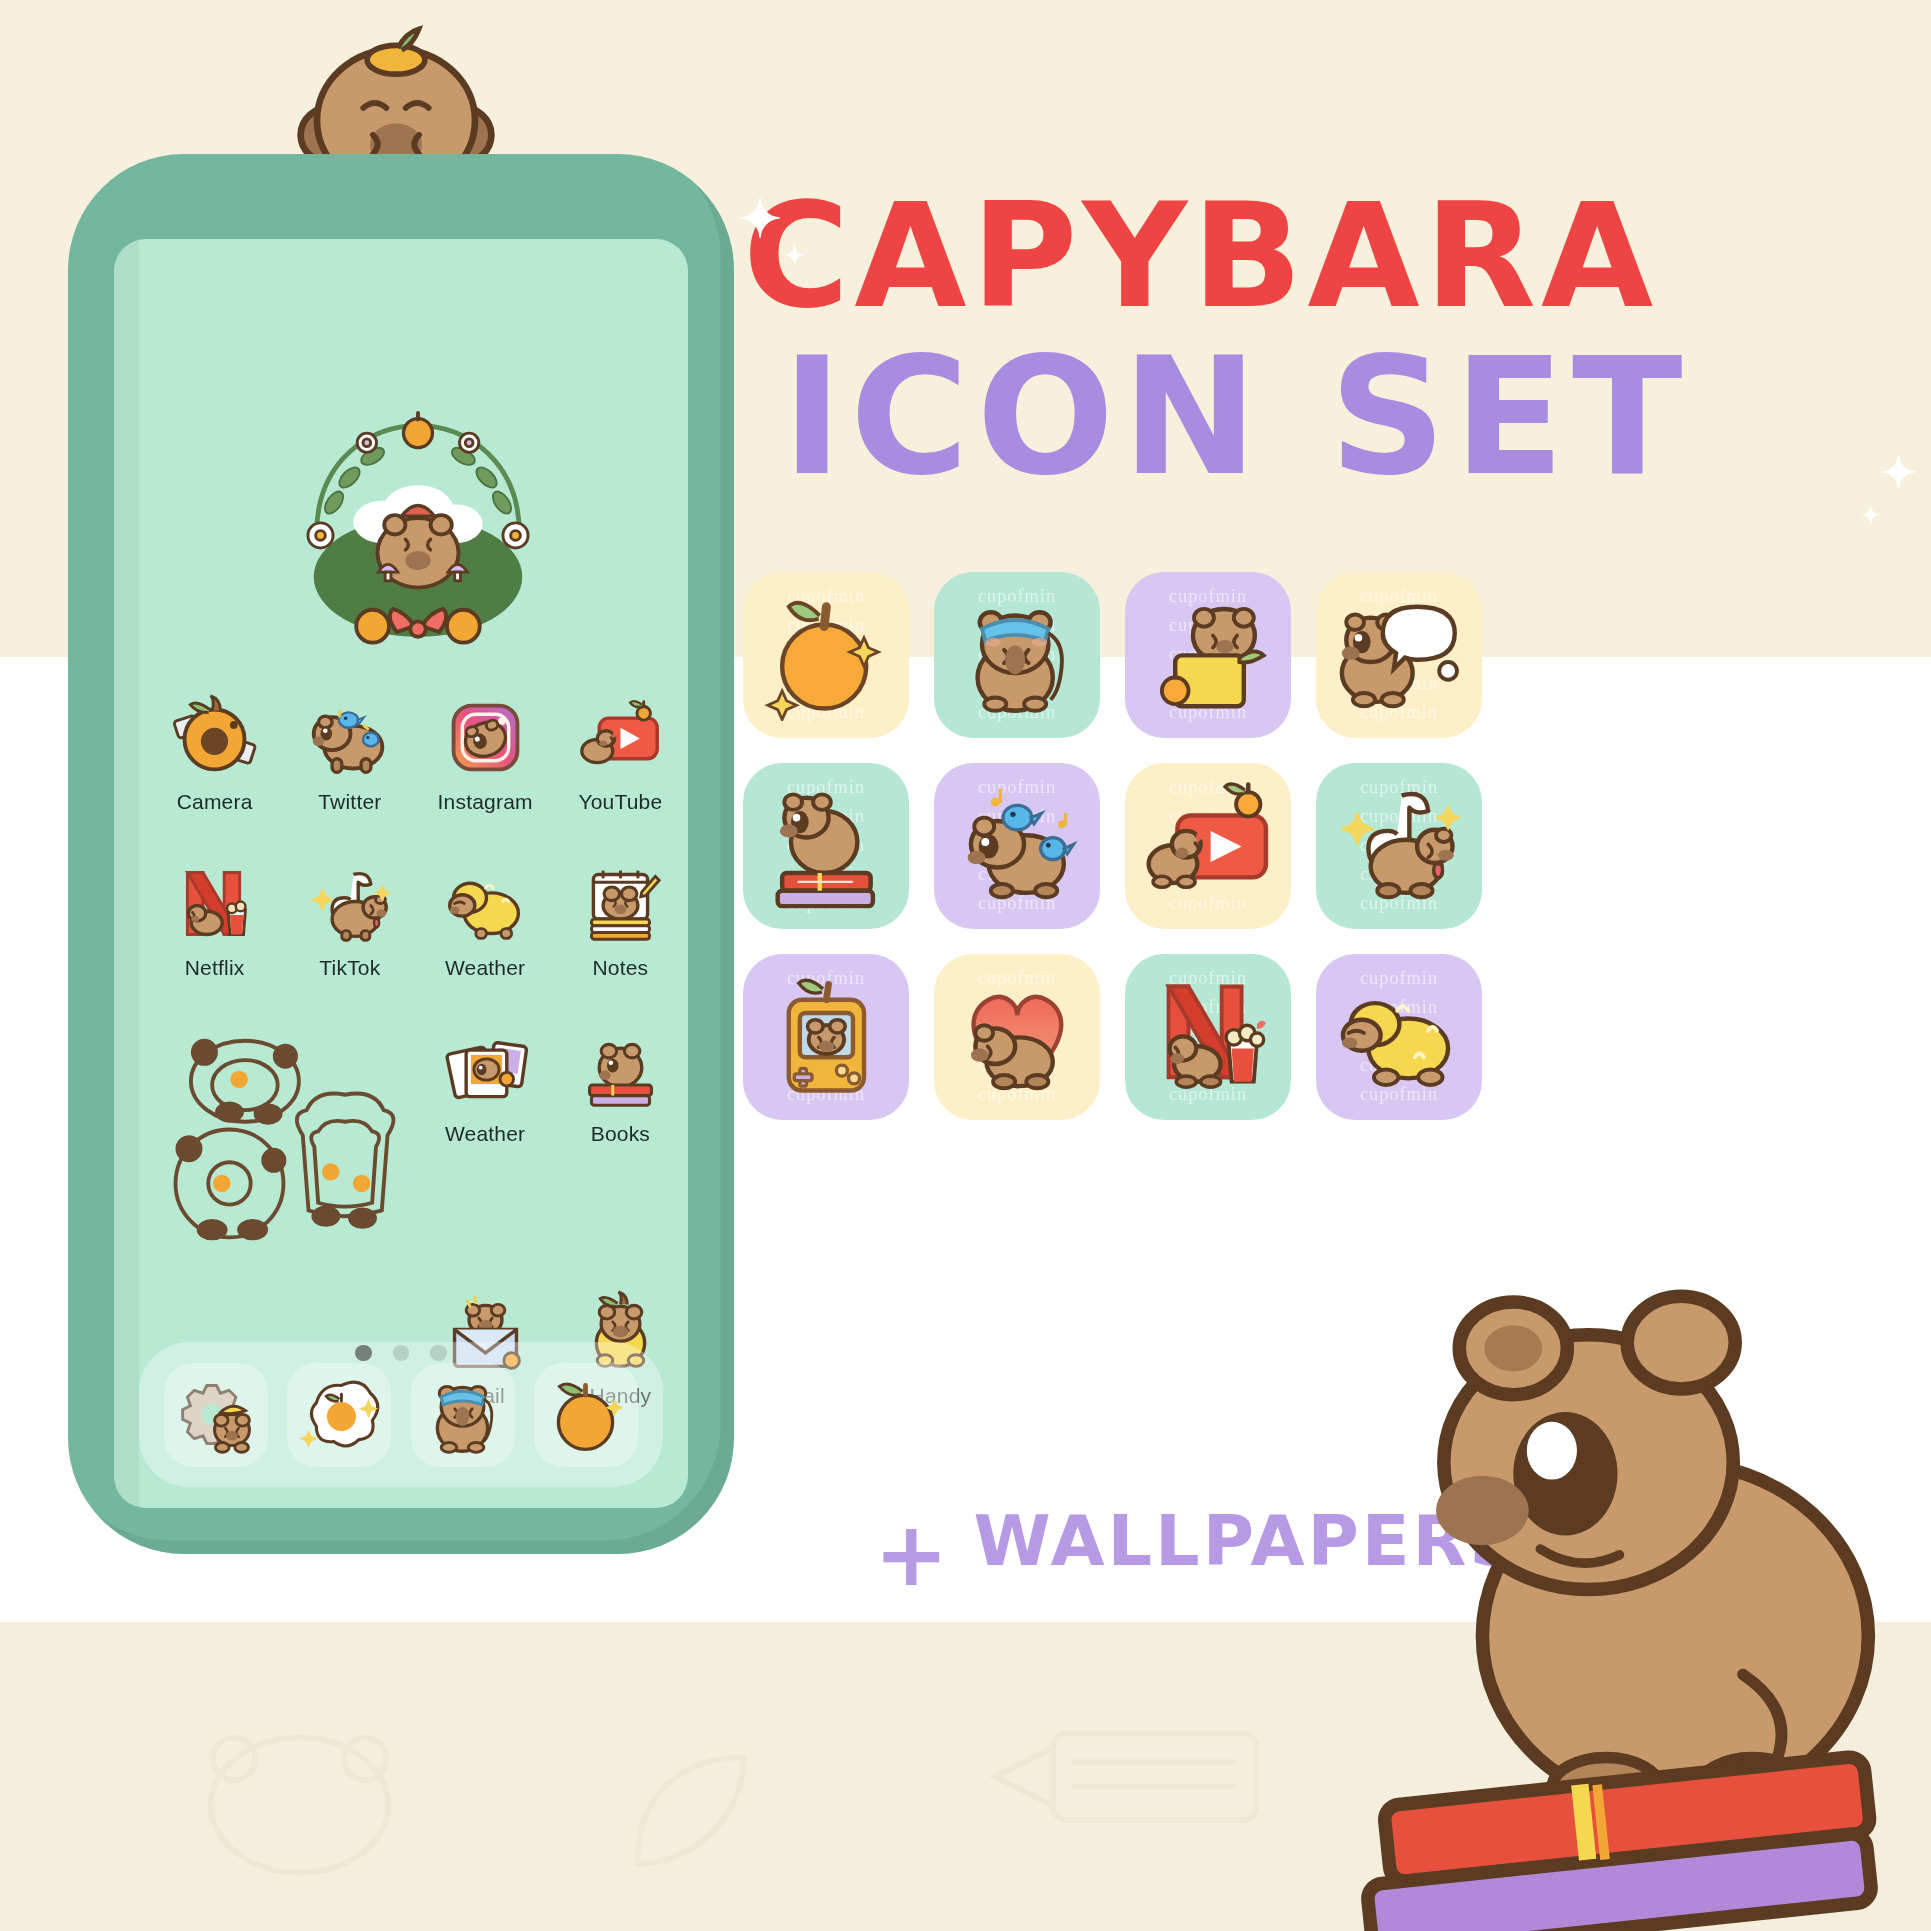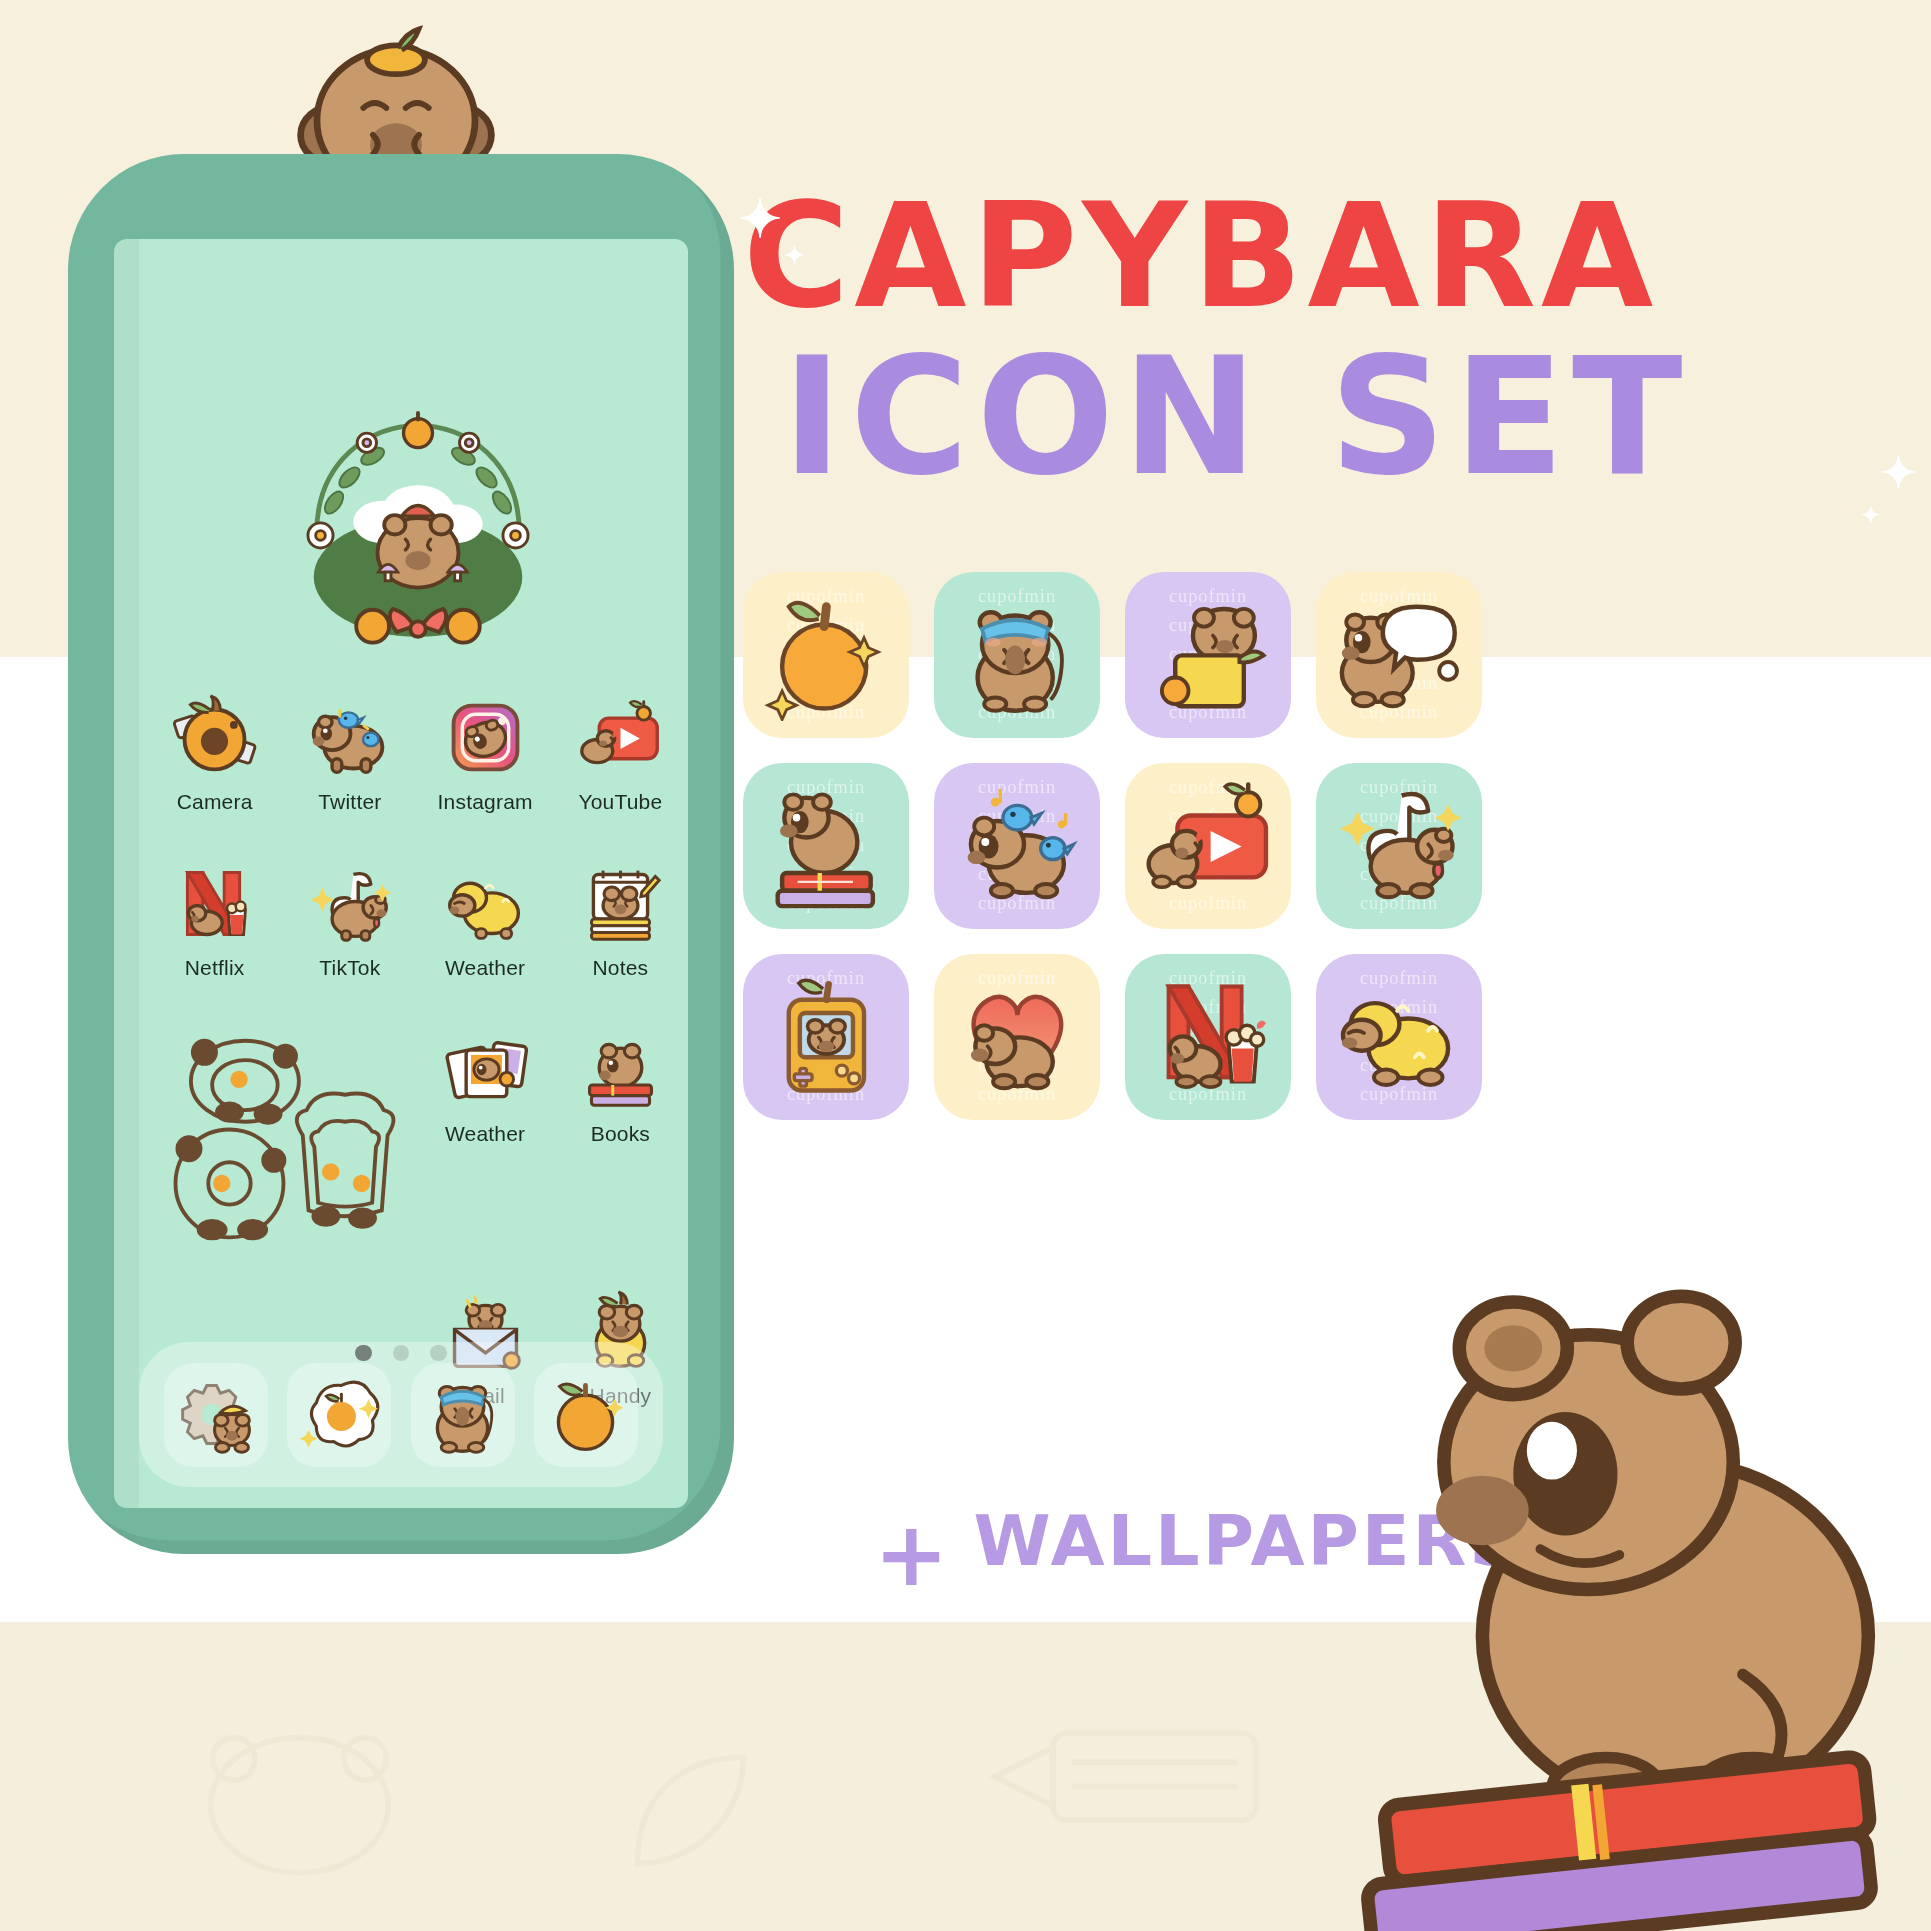--- a/index.html
+++ b/index.html
@@ -25,21 +25,21 @@
   #phone-wrap { position:absolute; left:68px; top:154px; width:666px; height:1400px; }
   #phone-body {
     position:absolute; inset:0;
     background:#74b79f;
     border-radius:116px;
     box-shadow: inset -13.5px -13.5px 0 rgba(0,0,0,.07);
   }
   #phone-screen {
     position:absolute; left:46px; top:85px; right:46px; bottom:46px;
     background:#b8ead3;
-    border-radius:13px;
+    border-radius:32px;
     overflow:hidden;
   }
   #screen-shade { position:absolute; left:0; top:0; width:25px; height:100%;
                   background:rgba(0,0,0,.045); }
 
   
   #phone-peek { position:absolute; left:222px; top:-135px; width:212px; height:174px; }
 
   
   #wreath { position:absolute; left:164px; top:169px; width:280px; height:251px; }

